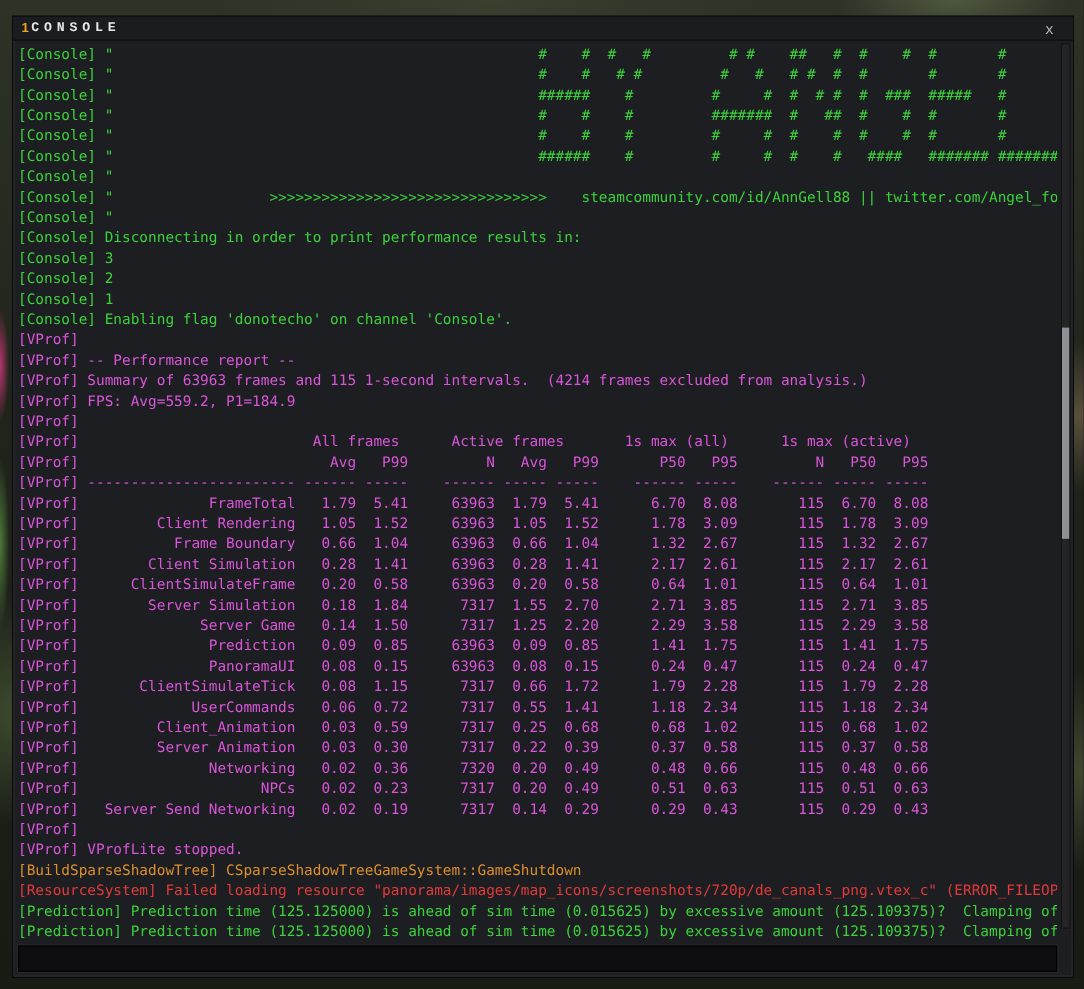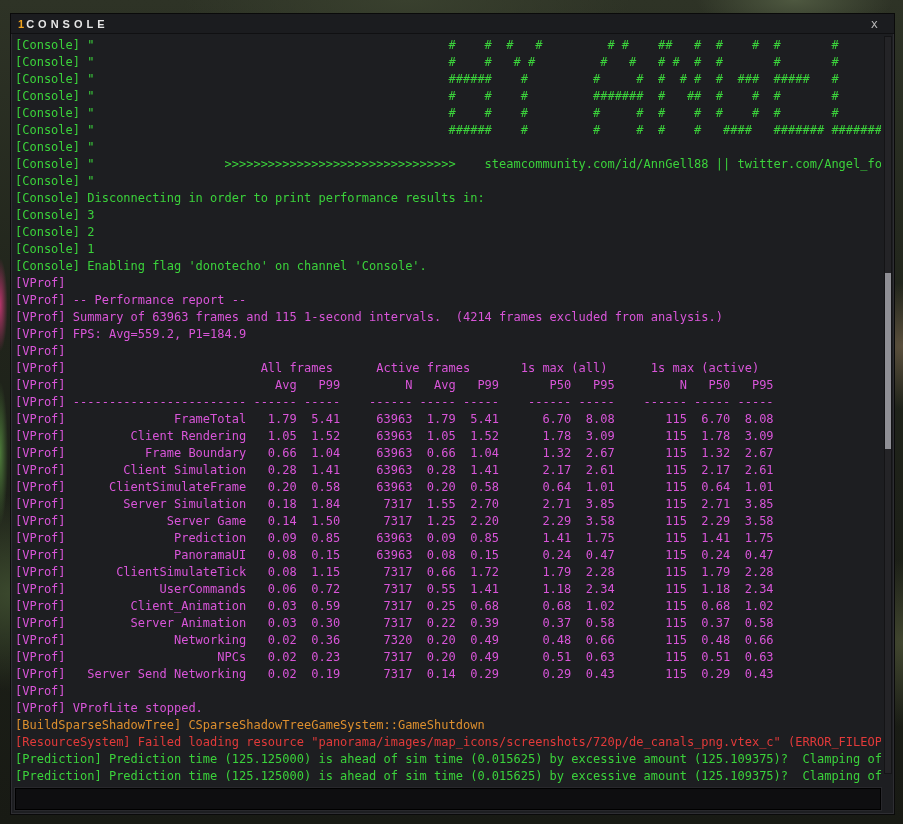--- a/index.html
+++ b/index.html
@@ -25,21 +25,21 @@
     box-shadow:0 0 0 1px #2e2e33 inset;
   }
 
   .titlebar {
     position:absolute; top:0; left:0; right:0; height:20px;
     background:#1b1c1f; border-bottom:1px solid #101012;
     display:flex; align-items:center; padding-left:7px;
     font-family:"Liberation Sans", sans-serif; font-size:11px; font-weight:bold;
   }
   .badge { color:#efa21d; margin-right:1px; letter-spacing:1px; }
-  .title { color:#e6e6e6; letter-spacing:4px; }
+  .title { color:#e6e6e6; letter-spacing:4px;font-family:Liberation Mono, monospace; }
   .close {
     position:absolute; right:16px; top:3px; color:#b8b8b8;
     font-family:"DejaVu Sans Mono", monospace; font-size:12px; font-weight:normal; cursor:pointer;
   }
 
   .output {
     position:absolute; left:4px; right:13px; top:20px; bottom:24px;
     padding-top:3px; overflow:hidden;
     font-family:"DejaVu Sans Mono", monospace; font-size:12px; line-height:17px;
     white-space:pre;

